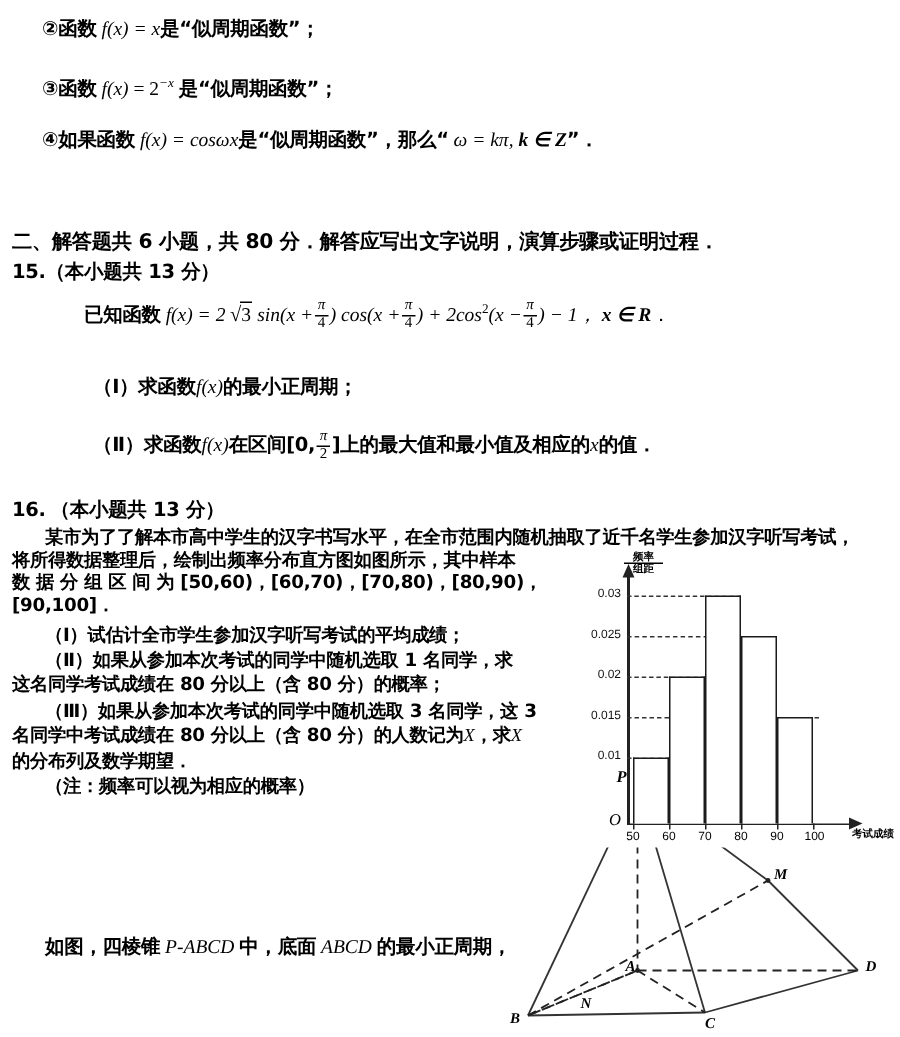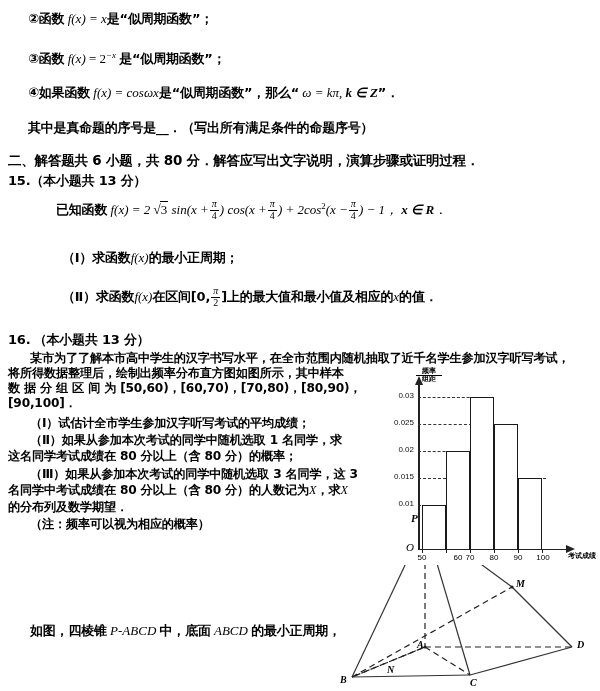--- a/index.html
+++ b/index.html
@@ -62,21 +62,20 @@
   </div>
 
   <div class="ln" style="left:28px;top:84px;">
     <span class="cn">④</span><span class="cn">如果函数</span>
     <span class="it">f(x)</span>
     <span class="it">= cosωx</span><span class="cn">是“似周期函数”，那么“</span>
     <span class="it">ω = kπ,</span>
     <span class="it bold">k ∈ Z</span><span class="cn">”．</span>
   </div>
 
-  <div class="ln cn" style="left:28px;top:119px;">其中是真命题的序号是__．（写出所有满足条件的命题序号）</div>
 
   <div class="ln cn bold" style="left:8px;top:152px;font-size:13.5px;">二、解答题共 6 小题，共 80 分．解答应写出文字说明，演算步骤或证明过程．</div>
 
   <div class="ln" style="left:8px;top:172px;">
     <span class="cn bold">15.</span><span class="cn bold">（本小题共 13 分）</span>
   </div>
 
   <div class="ln" style="left:56px;top:200px;">
     <span class="cn">已知函数</span>
     <span class="it">f(x) = 2</span><span class="rad"><span class="radc">3</span></span>
@@ -149,21 +148,21 @@
     <div class="bar" style="left:132px;top:110px;width:24px;height:71px;"></div>
 
     <div class="xtick" style="left:36px;top:181px;"></div>
     <div class="xtick" style="left:60px;top:181px;"></div>
     <div class="xtick" style="left:84px;top:181px;"></div>
     <div class="xtick" style="left:108px;top:181px;"></div>
     <div class="xtick" style="left:132px;top:181px;"></div>
     <div class="xtick" style="left:156px;top:181px;"></div>
 
     <div class="xt" style="left:26px;top:185px;width:20px;">50</div>
-    <div class="xt" style="left:50px;top:185px;width:20px;margin-left:12px;">60</div>
+    <div class="xt" style="left:50px;top:185px;width:20px;">60</div>
     <div class="xt" style="left:74px;top:185px;width:20px;">70</div>
     <div class="xt" style="left:98px;top:185px;width:20px;">80</div>
     <div class="xt" style="left:122px;top:185px;width:20px;">90</div>
     <div class="xt" style="left:145px;top:185px;width:24px;">100</div>
 
     <div class="axlabel" style="left:182px;top:185px;width:60px;text-align:left;">考试成绩（分）</div>
   </div>
 
   <div class="ln" style="left:30px;top:622px;">
     <span class="cn">如图，四棱锥</span>

